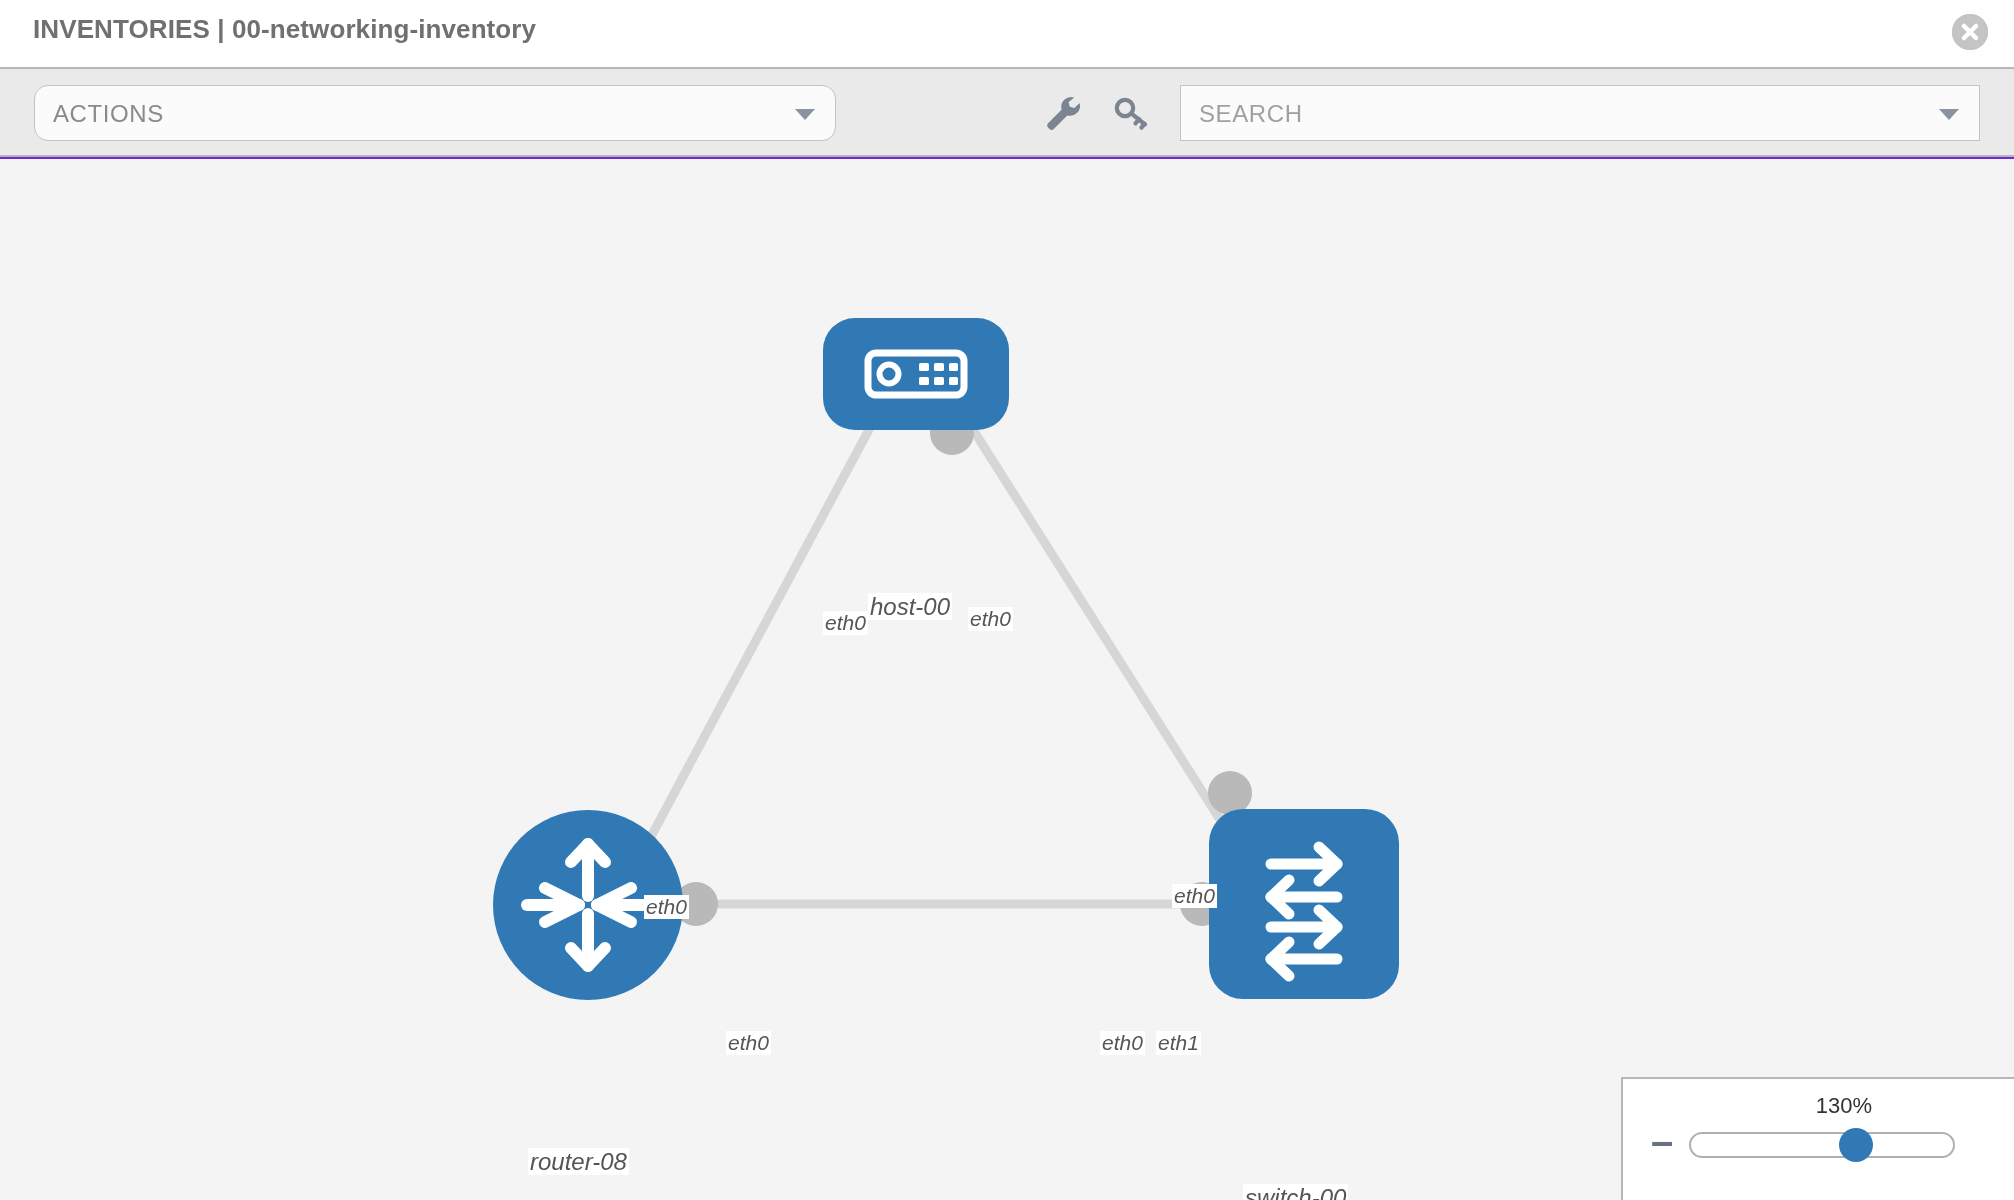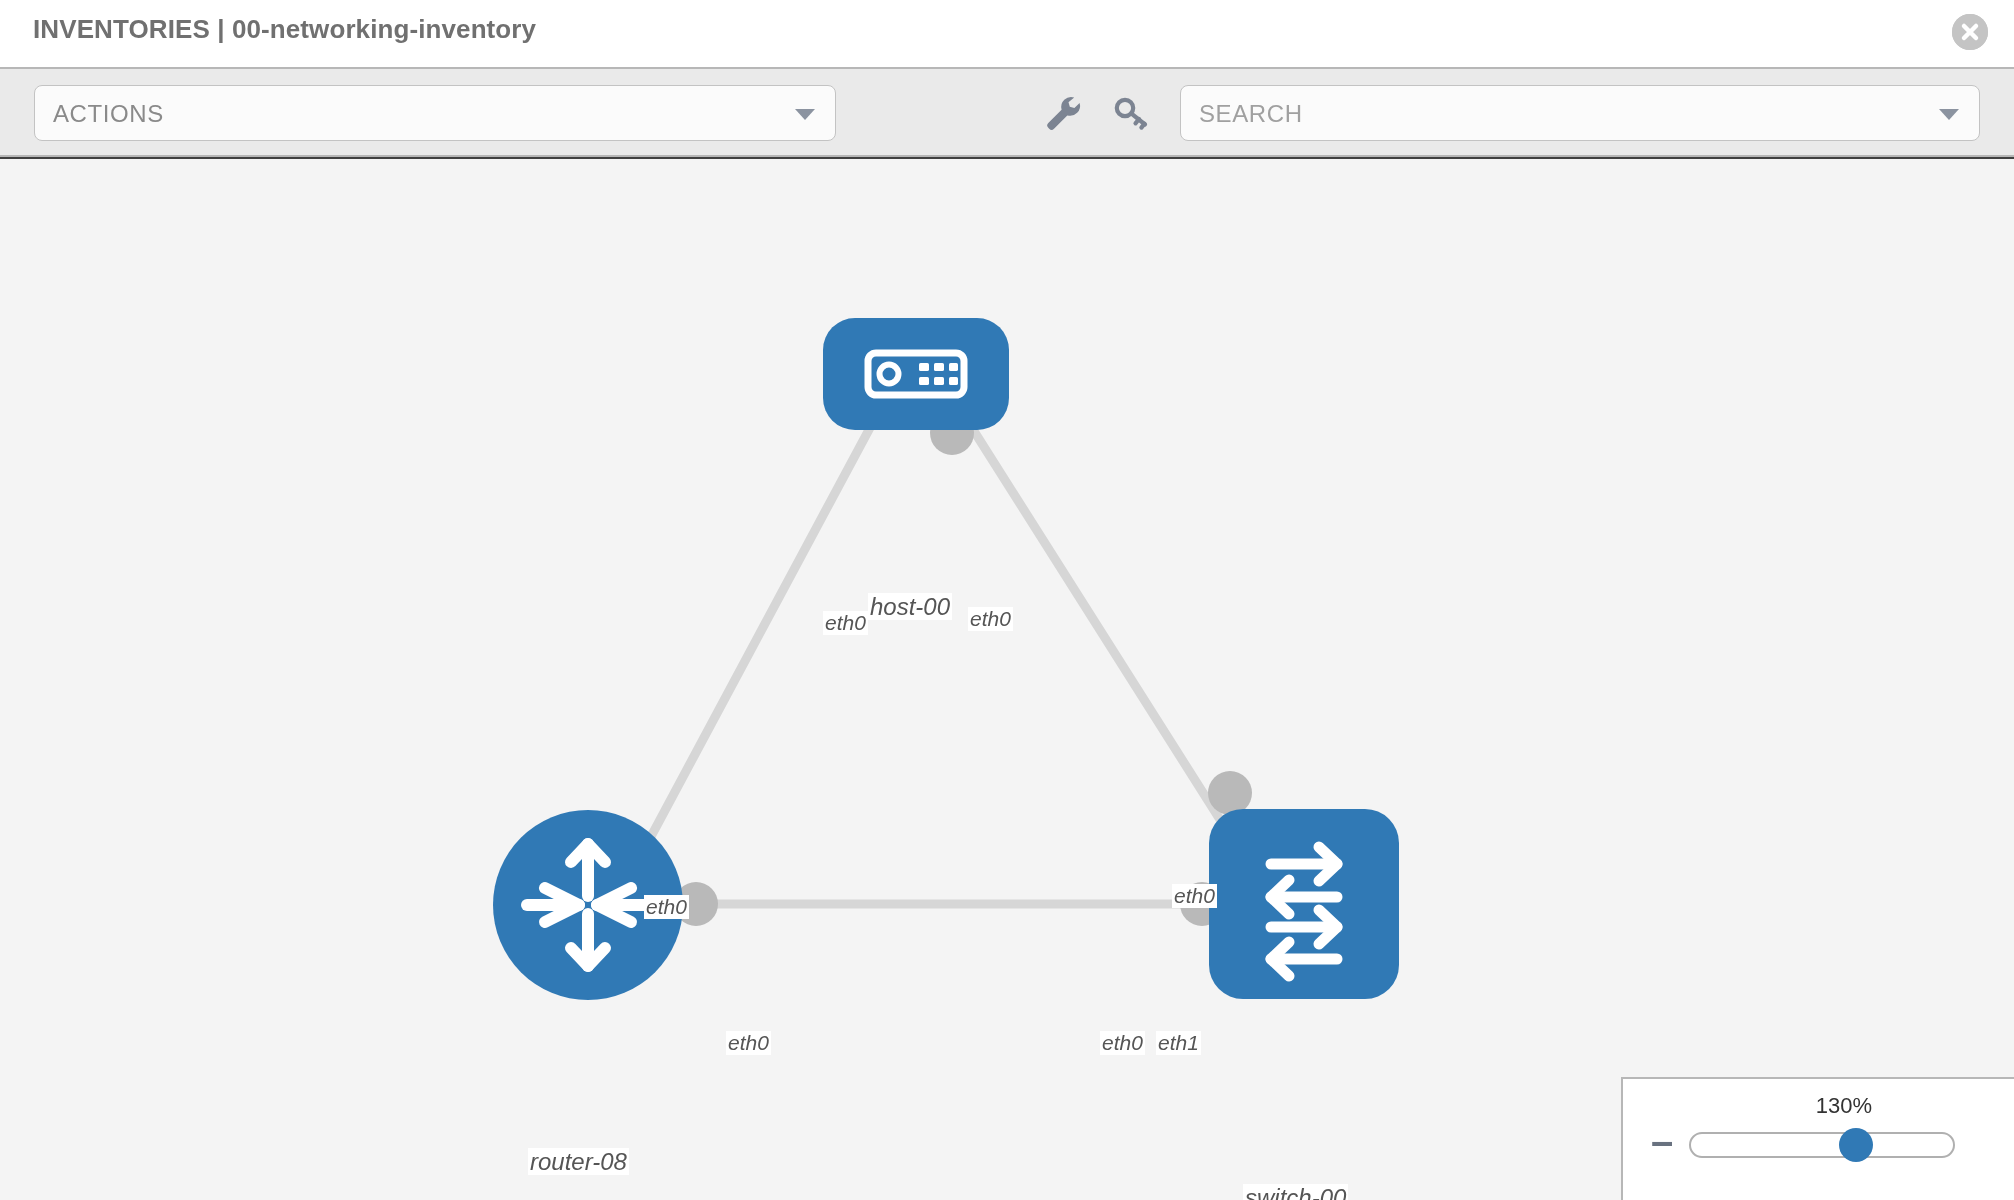--- a/index.html
+++ b/index.html
@@ -9,21 +9,21 @@
     width: 2014px; height: 1200px;
     overflow: hidden;
     background: #ffffff;
     font-family: "Liberation Sans", sans-serif;
   }
 
   #app {
     position: relative;
     width: 2014px;
     height: 1200px;
-    background: #404040;
+    background: #6d28d9;
   }
 
   
   .header {
     position: absolute;
     left: 0; top: 0;
     width: 2014px; height: 69px;
     background: #ffffff;
     border-bottom: 2px solid #b7b7b7;
   }
@@ -54,21 +54,21 @@
     background: #eaeaea;
     border-bottom: 2px solid #b7b7b7;
   }
 
   .actions-select {
     position: absolute;
     left: 34px; top: 16px;
     width: 802px; height: 56px;
     background: #fbfbfb;
     border: 1px solid #c3c3c3;
-    border-radius: 8px;
+    border-radius: 14px;
     cursor: pointer;
   }
   .actions-label {
     position: absolute;
     left: 18px; top: 14px;
     font-size: 24px;
     color: #8a8a8a;
     letter-spacing: 0.6px;
   }
   .caret {
@@ -89,21 +89,21 @@
   }
   .tool-icon.wrench { left: 1041px; }
   .tool-icon.key    { left: 1110px; }
 
   .search-box {
     position: absolute;
     left: 1180px; top: 16px;
     width: 800px; height: 56px;
     background: #fbfbfb;
     border: 1px solid #c3c3c3;
-    border-radius: 8px;
+    border-radius: 0;
     cursor: text;
   }
   .search-label {
     position: absolute;
     left: 18px; top: 14px;
     font-size: 24px;
     color: #a0a0a0;
     letter-spacing: 0.6px;
   }
 

